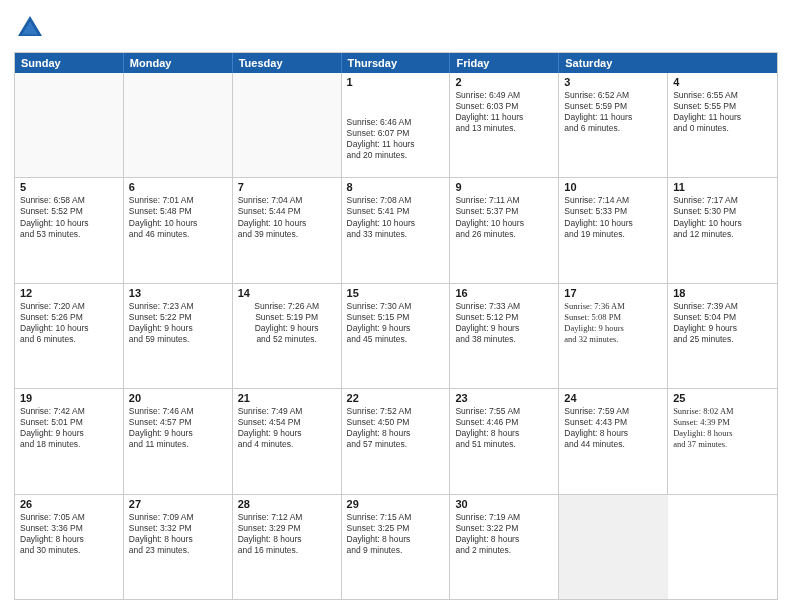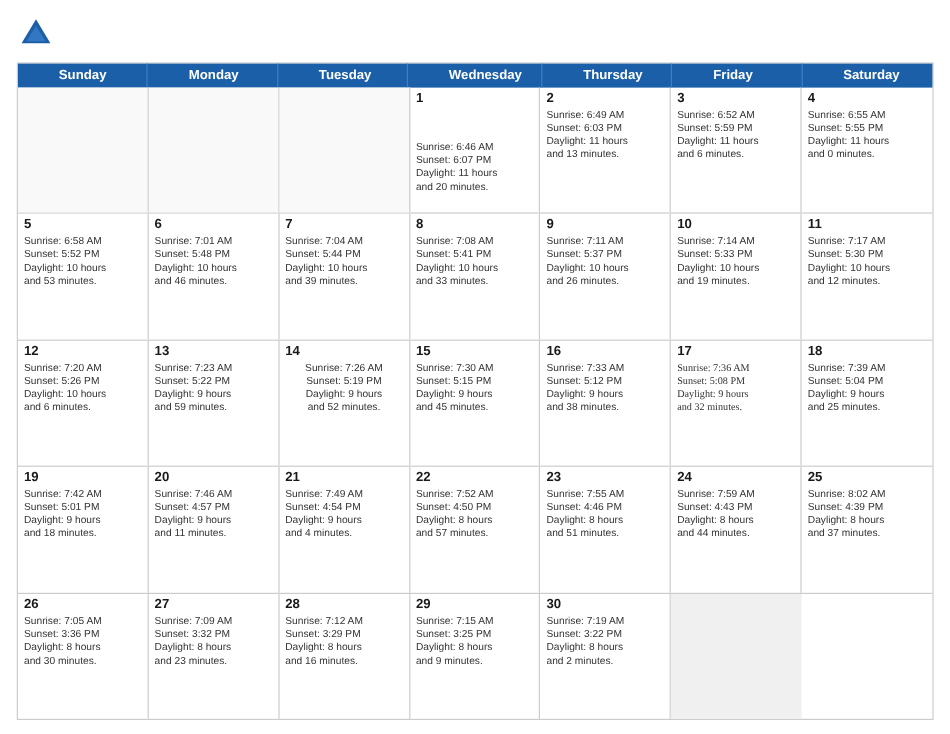--- a/index.html
+++ b/index.html
@@ -62,24 +62,23 @@
     }
     .cal-header {
       display: grid;
       grid-template-columns: repeat(7, 1fr);
       background: #1a5fa8;
     }
     .cal-header-cell {
       color: #fff;
       font-size: 11px;
       font-weight: bold;
-      padding: 4px 16px;
+      padding: 4px 6px;
       text-align: left;
       border-right: 1px solid #3a7fc8;
-      margin-left: 18px;
     }
     .cal-header-cell:last-child { border-right: none; }
     .cal-body {
       flex: 1;
       display: flex;
       flex-direction: column;
     }
     .cal-row {
       flex: 1;
       display: grid;
@@ -130,21 +129,20 @@
       <div class="month-title"></div>
       <div class="location"></div>
     </div>
   </div>
 
   <div class="calendar">
     <div class="cal-header">
     <div class="cal-header-cell">Sunday</div>
         <div class="cal-header-cell">Monday</div>
         <div class="cal-header-cell">Tuesday</div>
-        <div class="cal-header-cell">Wednesday</div>
         <div class="cal-header-cell">Thursday</div>
         <div class="cal-header-cell">Friday</div>
         <div class="cal-header-cell">Saturday</div>
       </div>
     <div class="cal-body">
     <div class="cal-row">
           <div class="cal-cell empty"></div>
           <div class="cal-cell empty"></div>
           <div class="cal-cell empty"></div>
           <div class="cal-cell">
@@ -316,21 +314,21 @@
           </div>
           <div class="cal-cell">
             <div class="day-num">24</div>
             <div class="cell-info" style="white-space: pre-line;">Sunrise: 7:59 AM
 Sunset: 4:43 PM
 Daylight: 8 hours
 and 44 minutes.</div>
           </div>
           <div class="cal-cell">
             <div class="day-num">25</div>
-            <div class="cell-info" style="white-space: pre-line;">Sunrise: 8:02 AM
+            <div class="cell-info" style="white-space: pre-line; font-family: Liberation Serif, serif;">Sunrise: 8:02 AM
 Sunset: 4:39 PM
 Daylight: 8 hours
 and 37 minutes.</div>
           </div>
         </div>
         <div class="cal-row">
           <div class="cal-cell">
             <div class="day-num">26</div>
             <div class="cell-info" style="white-space: pre-line;">Sunrise: 7:05 AM
 Sunset: 3:36 PM

